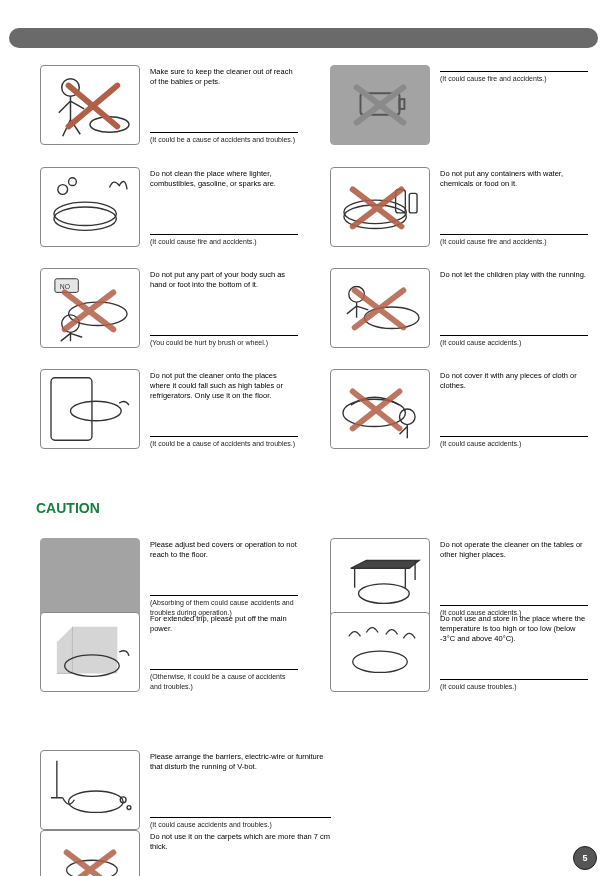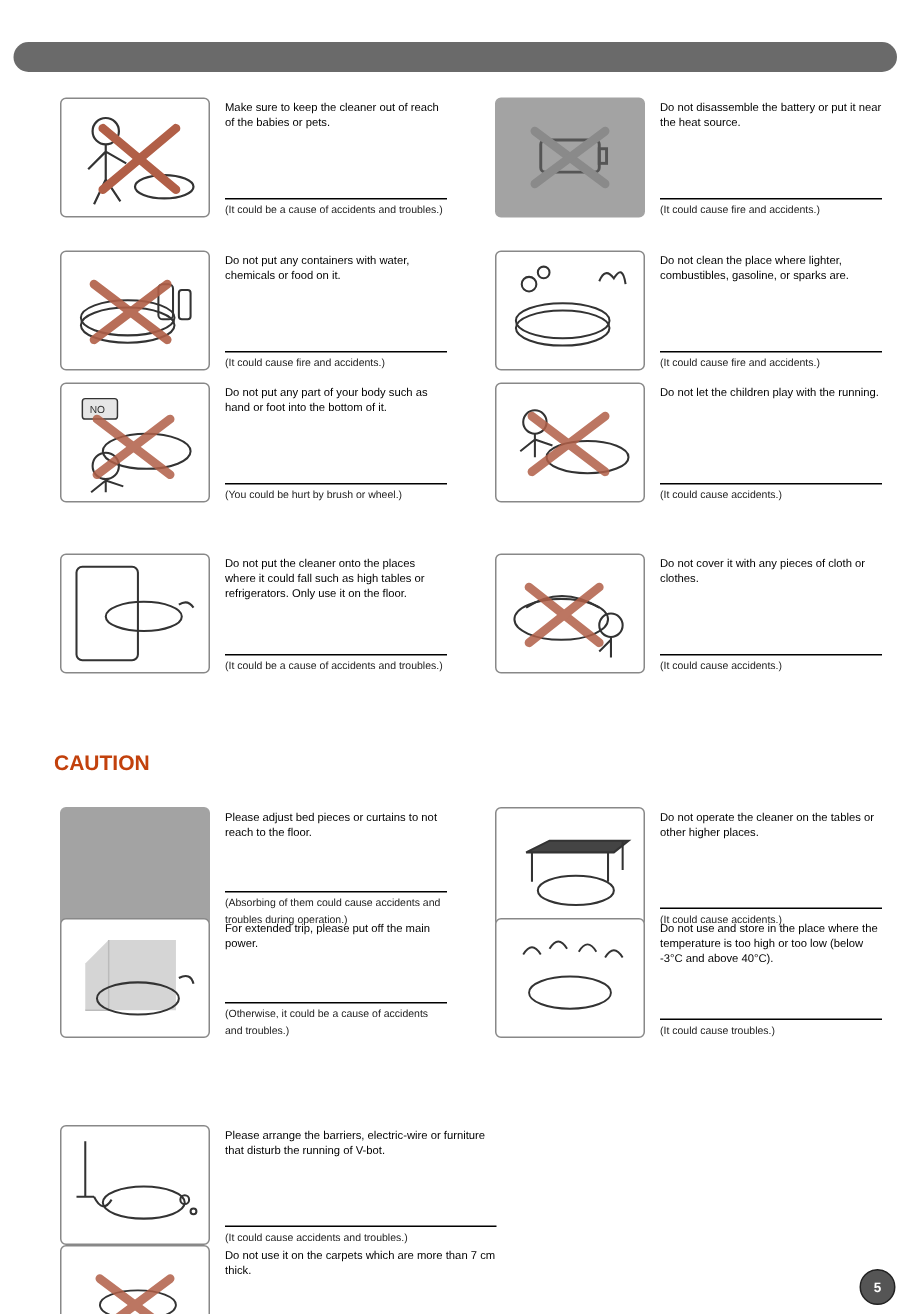--- a/index.html
+++ b/index.html
@@ -61,21 +61,21 @@
   }
   .text-block .sub {
     font-size: 7px;
     color: #222;
   }
   .caution-label {
     position: absolute;
     left: 36px;
     font-weight: bold;
     font-size: 14px;
-    color: #c2410c;
+    color: #15803d;
   }
   .page-badge {
     position: absolute;
     right: 10px;
     bottom: 6px;
     width: 24px;
     height: 24px;
     border-radius: 50%;
     background: #555;
     border: 1px solid #222;
@@ -119,67 +119,66 @@
             <rect x="30" y="28" width="40" height="22" rx="3"></rect>
             <rect x="70" y="34" width="5" height="10"></rect>
           </g>
           <g stroke="#8a8a8a" stroke-width="6" stroke-linecap="round">
             <line x1="26" y1="22" x2="74" y2="58"></line>
             <line x1="74" y1="22" x2="26" y2="58"></line>
           </g>
         </svg>
     </div>
     <div class="text-block">
-      <span>Do not disassemble the battery or put it near the heat source.</span>
       <div><div class="rule-line"></div><span class="sub">(It could cause fire and accidents.)</span></div>
     </div>
   </div>
 </div>
 
 <div class="warning-row" style="top:167px;">
-  <div class="col">
-    <div class="thumb">
-      <svg viewBox="0 0 100 80">
-          <g stroke="#333" stroke-width="1.4" fill="none">
-            <ellipse cx="45" cy="50" rx="32" ry="12"></ellipse>
-            <ellipse cx="45" cy="45" rx="32" ry="12"></ellipse>
-            <rect x="66" y="22" width="10" height="24" rx="3"></rect>
-            <rect x="80" y="26" width="8" height="20" rx="2"></rect>
-          </g>
-          <g stroke="#b15f47" stroke-width="6" stroke-linecap="round" opacity="0.9">
-            <line x1="22" y1="22" x2="72" y2="60"></line>
-            <line x1="72" y1="22" x2="22" y2="60"></line>
-          </g>
-        </svg>
-    </div>
-    <div class="text-block">
-      <span>Do not put any containers with water, chemicals or food on it.</span>
-      <div><div class="rule-line"></div><span class="sub">(It could cause fire and accidents.)</span></div>
-    </div>
-  </div>
   <div class="col">
     <div class="thumb">
       <svg viewBox="0 0 100 80">
           <g stroke="#333" stroke-width="1.4" fill="none">
             <ellipse cx="45" cy="52" rx="32" ry="12"></ellipse>
             <ellipse cx="45" cy="47" rx="32" ry="12"></ellipse>
             <path d="M70 20 Q74 10 80 18 Q86 8 88 22"></path>
             <circle cx="22" cy="22" r="5"></circle>
             <circle cx="32" cy="14" r="4"></circle>
           </g>
         </svg>
     </div>
     <div class="text-block">
       <span>Do not clean the place where lighter, combustibles, gasoline, or sparks are.</span>
       <div><div class="rule-line"></div><span class="sub">(It could cause fire and accidents.)</span></div>
     </div>
   </div>
-</div>
-
-<div class="warning-row" style="top:255px;">
+  <div class="col">
+    <div class="thumb">
+      <svg viewBox="0 0 100 80">
+          <g stroke="#333" stroke-width="1.4" fill="none">
+            <ellipse cx="45" cy="50" rx="32" ry="12"></ellipse>
+            <ellipse cx="45" cy="45" rx="32" ry="12"></ellipse>
+            <rect x="66" y="22" width="10" height="24" rx="3"></rect>
+            <rect x="80" y="26" width="8" height="20" rx="2"></rect>
+          </g>
+          <g stroke="#b15f47" stroke-width="6" stroke-linecap="round" opacity="0.9">
+            <line x1="22" y1="22" x2="72" y2="60"></line>
+            <line x1="72" y1="22" x2="22" y2="60"></line>
+          </g>
+        </svg>
+    </div>
+    <div class="text-block">
+      <span>Do not put any containers with water, chemicals or food on it.</span>
+      <div><div class="rule-line"></div><span class="sub">(It could cause fire and accidents.)</span></div>
+    </div>
+  </div>
+</div>
+
+<div class="warning-row" style="top:268px;">
   <div class="col">
     <div class="thumb">
       <svg viewBox="0 0 100 80">
           <g fill="#e6e6e6" stroke="#333" stroke-width="1">
             <rect x="14" y="10" width="24" height="14" rx="2"></rect>
           </g>
           <text x="19" y="20" font-size="7" fill="#333">NO</text>
           <g stroke="#333" stroke-width="1.4" fill="none">
             <ellipse cx="58" cy="46" rx="30" ry="12"></ellipse>
             <circle cx="30" cy="56" r="9"></circle>
@@ -254,21 +253,21 @@
     </div>
   </div>
 </div>
 
 <div class="caution-label" style="top:500px;">CAUTION</div>
 
 <div class="warning-row" style="top:538px;">
   <div class="col">
     <div class="thumb solid-gray" style="border-color:#a3a3a3;"></div>
     <div class="text-block">
-      <span>Please adjust bed pieces or curtains to not reach to the floor.</span>
+      <span>Please adjust bed covers or operation to not reach to the floor.</span>
       <div><div class="rule-line"></div><span class="sub">(Absorbing of them could cause accidents and troubles during operation.)</span></div>
     </div>
   </div>
   <div class="col">
     <div class="thumb">
       <svg viewBox="0 0 100 80">
           <g stroke="#333" stroke-width="1.4" fill="none">
             <path d="M20 30 L80 30 L90 22 L36 22 Z" fill="#444"></path>
             <line x1="24" y1="30" x2="24" y2="50"></line>
             <line x1="76" y1="30" x2="76" y2="50"></line>

